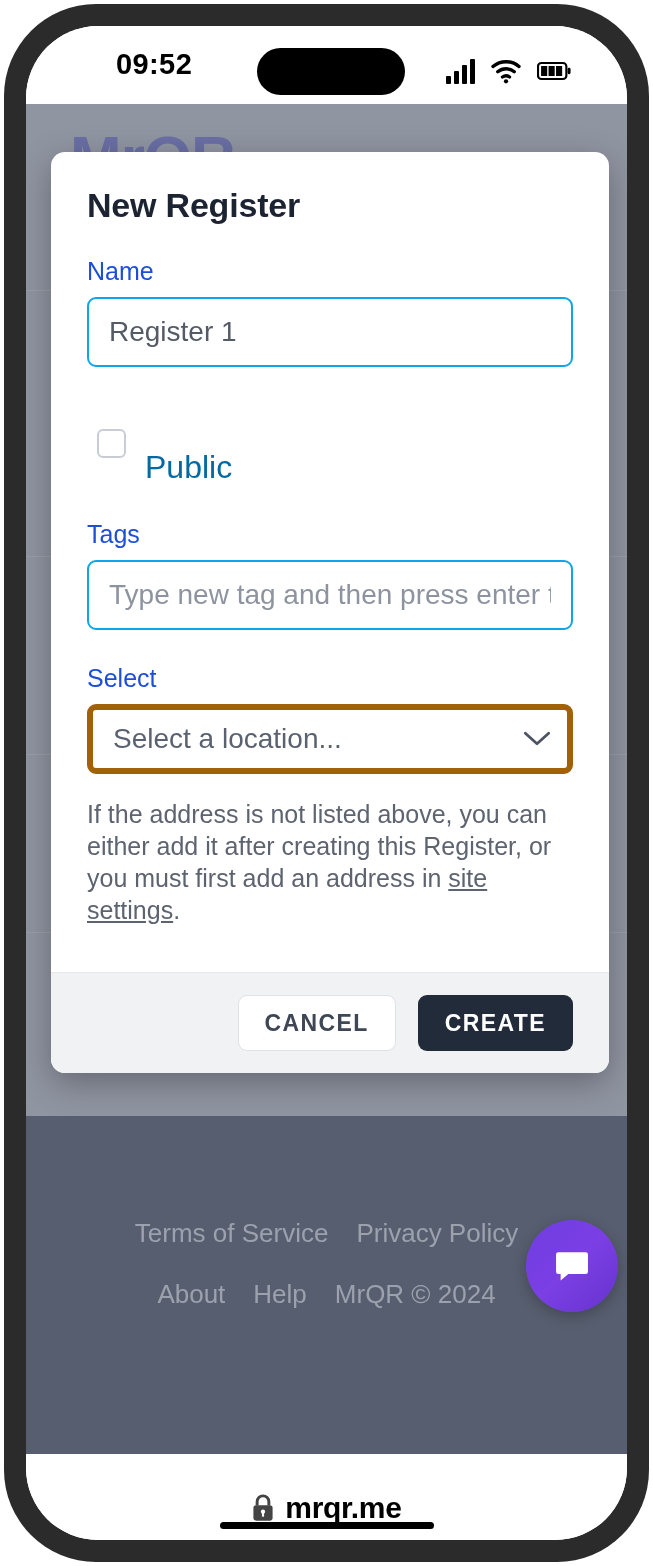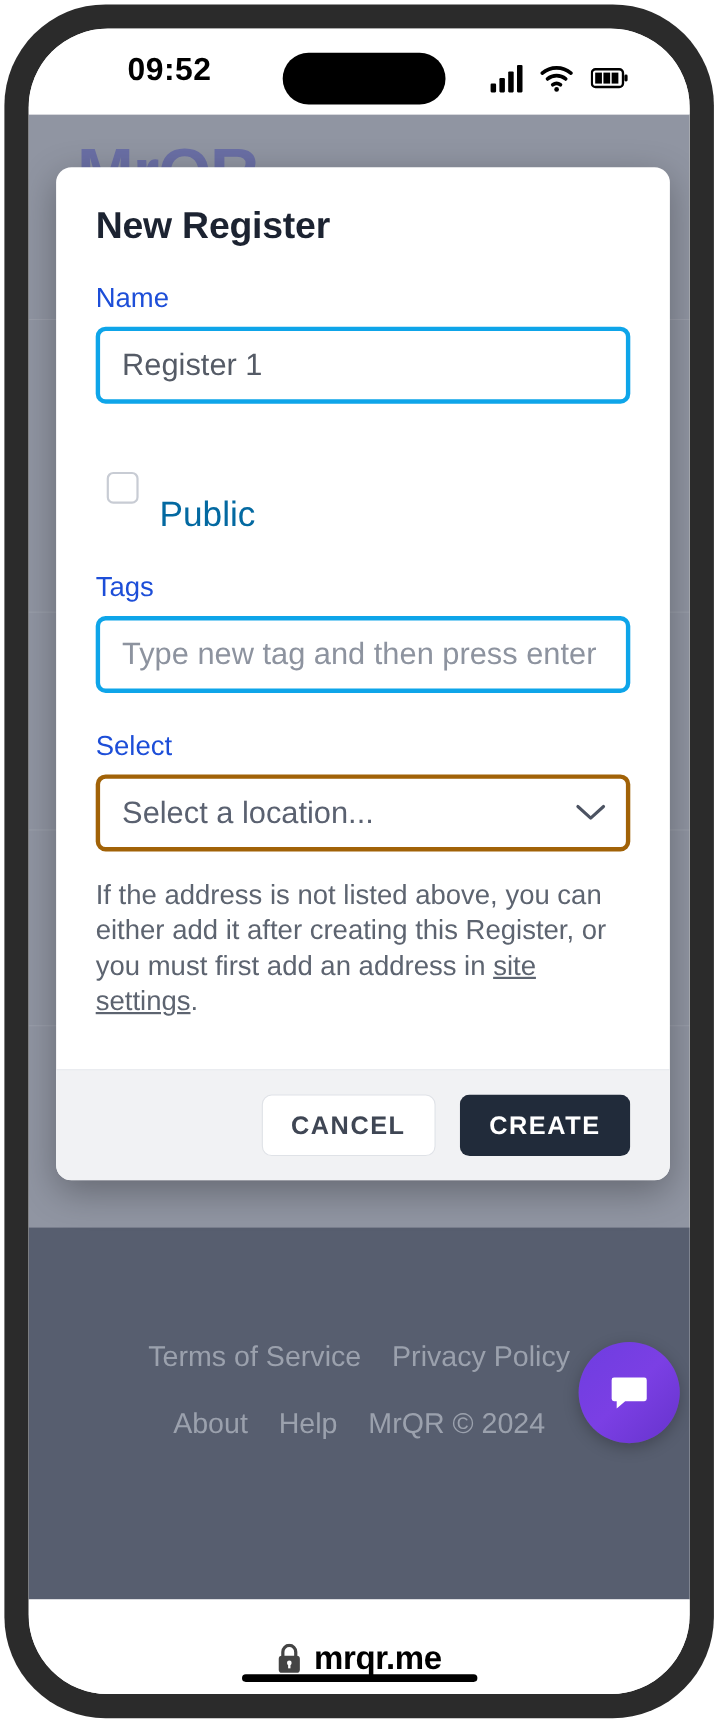--- a/index.html
+++ b/index.html
@@ -224,21 +224,21 @@
   }
   .field-label {
     font-size: 25px;
     color: #1d4ed8;
     margin-bottom: 11px;
   }
   .text-input {
     width: 100%;
     box-sizing: border-box;
     height: 70px;
-    border: 4px solid #0ea5e9;
+    border: 2px solid #0ea5e9;
     border-radius: 9px;
     background: #fff;
     padding: 0 20px;
     font-size: 28px;
     font-family: "Liberation Sans", sans-serif;
     color: #555b66;
     outline: none;
   }
   .text-input::placeholder { color: #8d939f; }
 
@@ -265,21 +265,21 @@
   .field-block { margin-top: 34px; }
 
   .select-wrap {
     position: relative;
     width: 100%;
   }
   .select-box {
     width: 100%;
     box-sizing: border-box;
     height: 70px;
-    border: 4px solid #a16207;
+    border: 6px solid #a16207;
     border-radius: 9px;
     background: #fff;
     display: flex;
     align-items: center;
     padding: 0 20px;
     font-size: 28px;
     color: #5a6170;
   }
   .chev {
     position: absolute;

